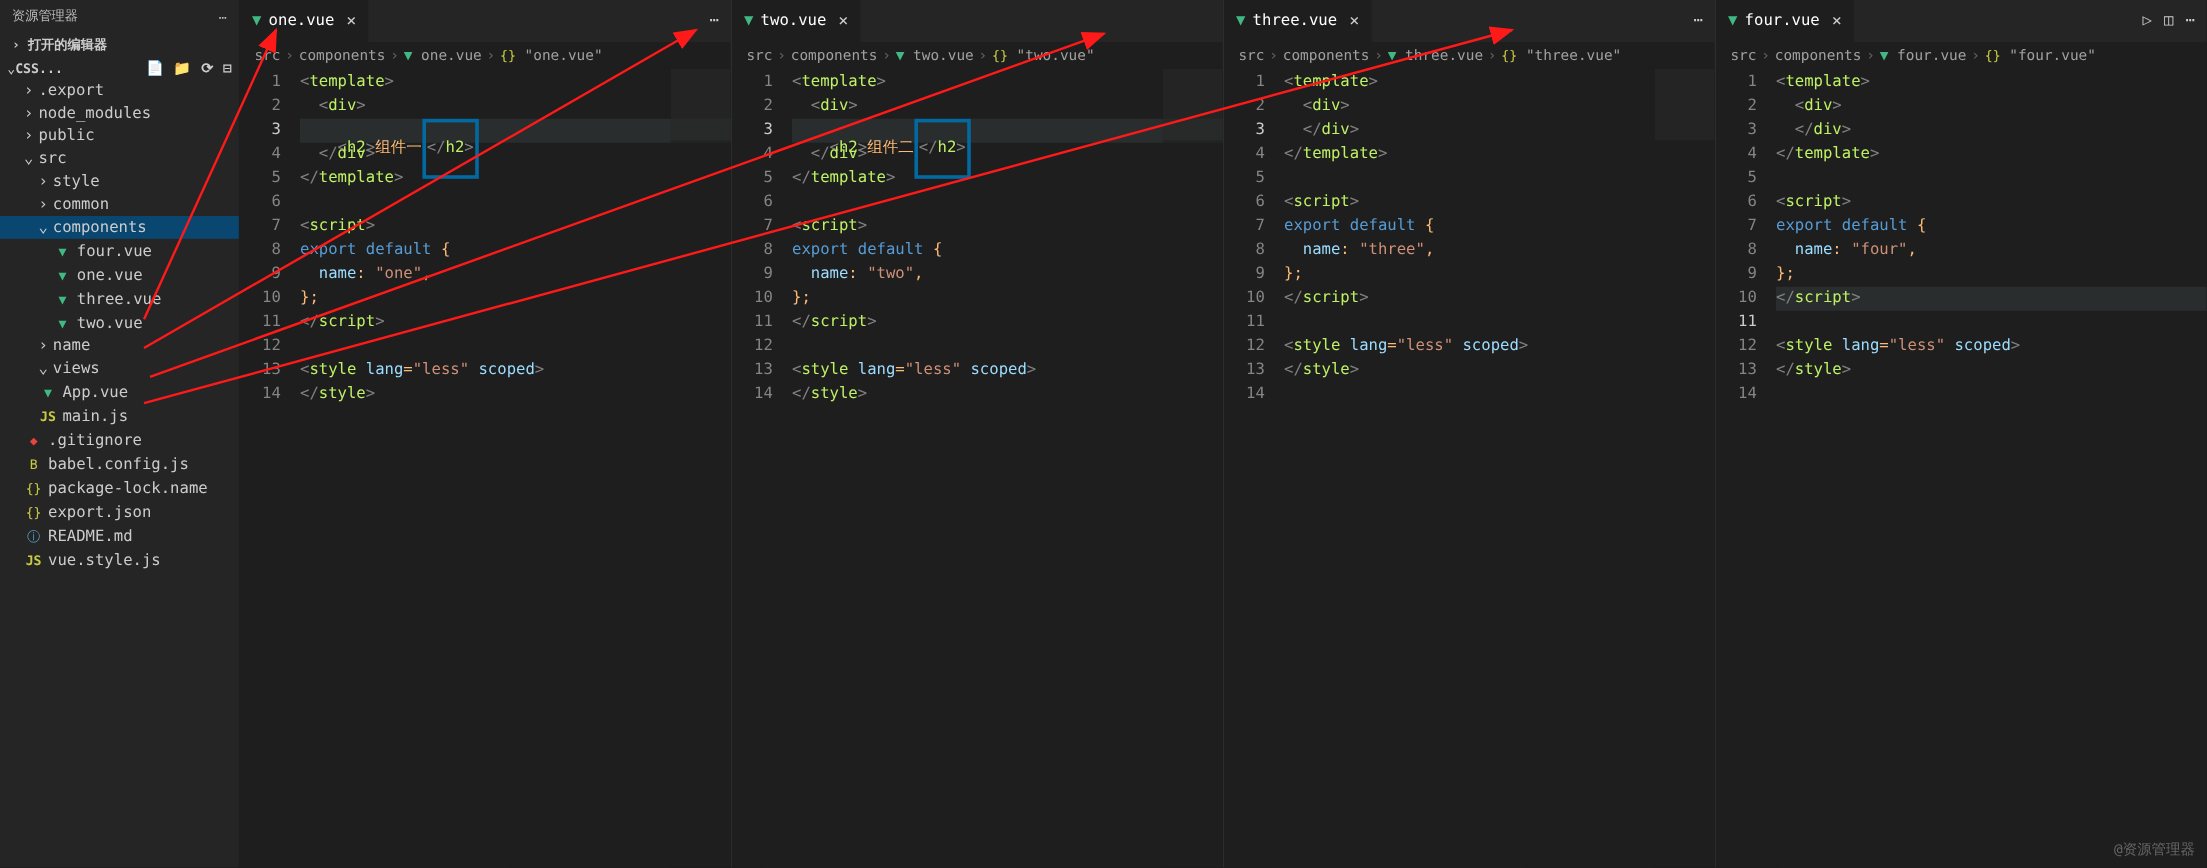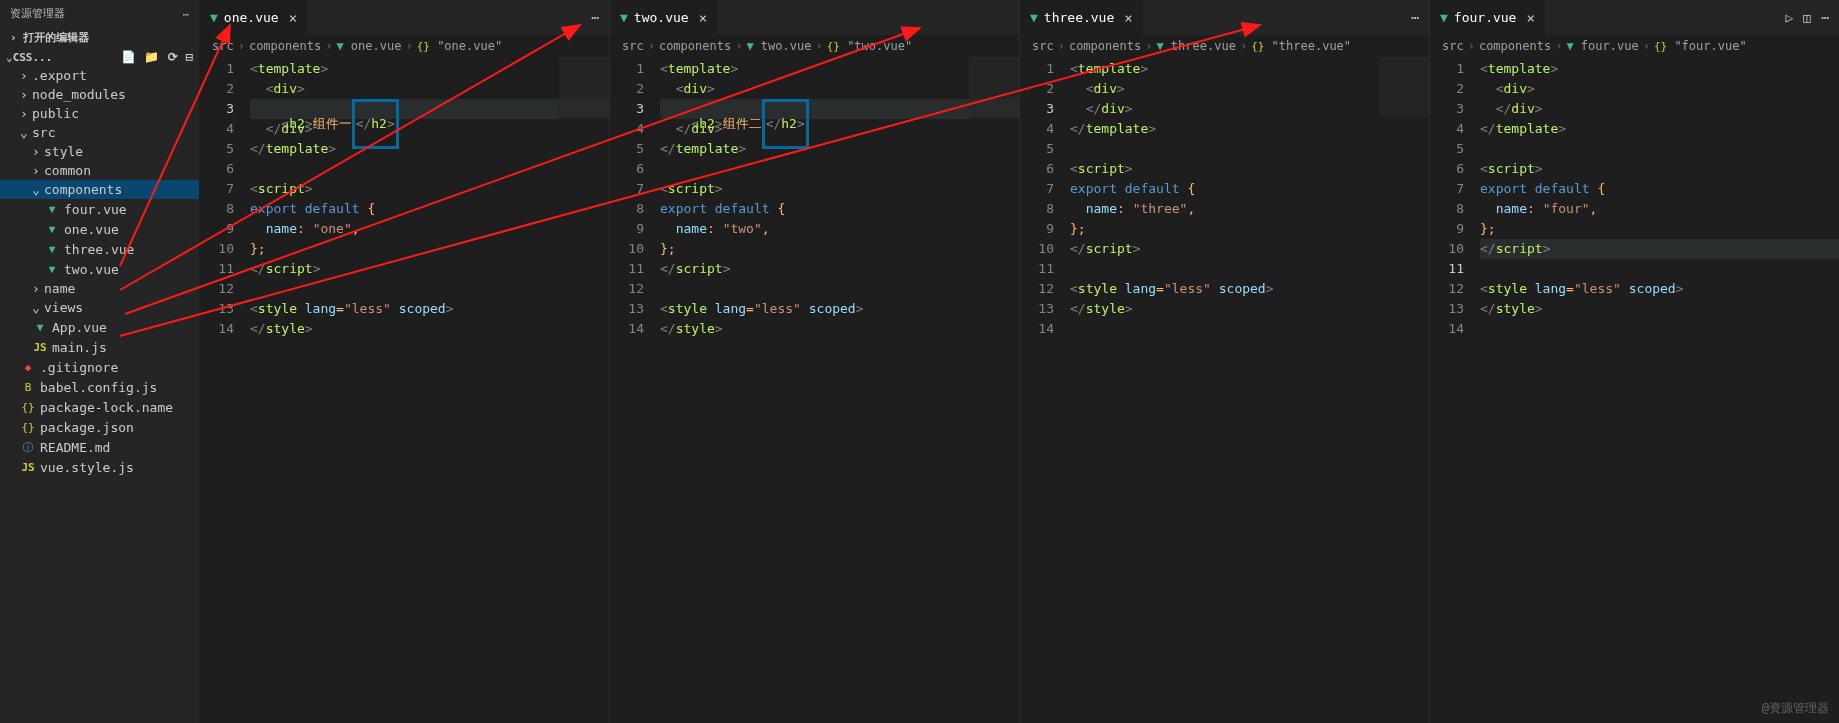--- a/index.html
+++ b/index.html
@@ -268,21 +268,21 @@
         <div class="tree-row" style="padding-left: 20px;">
           <span class="icon babel-icon">B</span>
           <span>babel.config.js</span>
         </div>
         <div class="tree-row" style="padding-left: 20px;">
           <span class="icon brace-icon">{}</span>
           <span>package-lock.name</span>
         </div>
         <div class="tree-row" style="padding-left: 20px;">
           <span class="icon brace-icon">{}</span>
-          <span>package.json</span>
+          <span>export.json</span>
         </div>
         <div class="tree-row" style="padding-left: 20px;">
           <span class="icon info-icon">ⓘ</span>
           <span>README.md</span>
         </div>
         <div class="tree-row" style="padding-left: 20px;">
           <span class="icon js-icon">JS</span>
           <span>vue.style.js</span>
         </div>
       </div>

